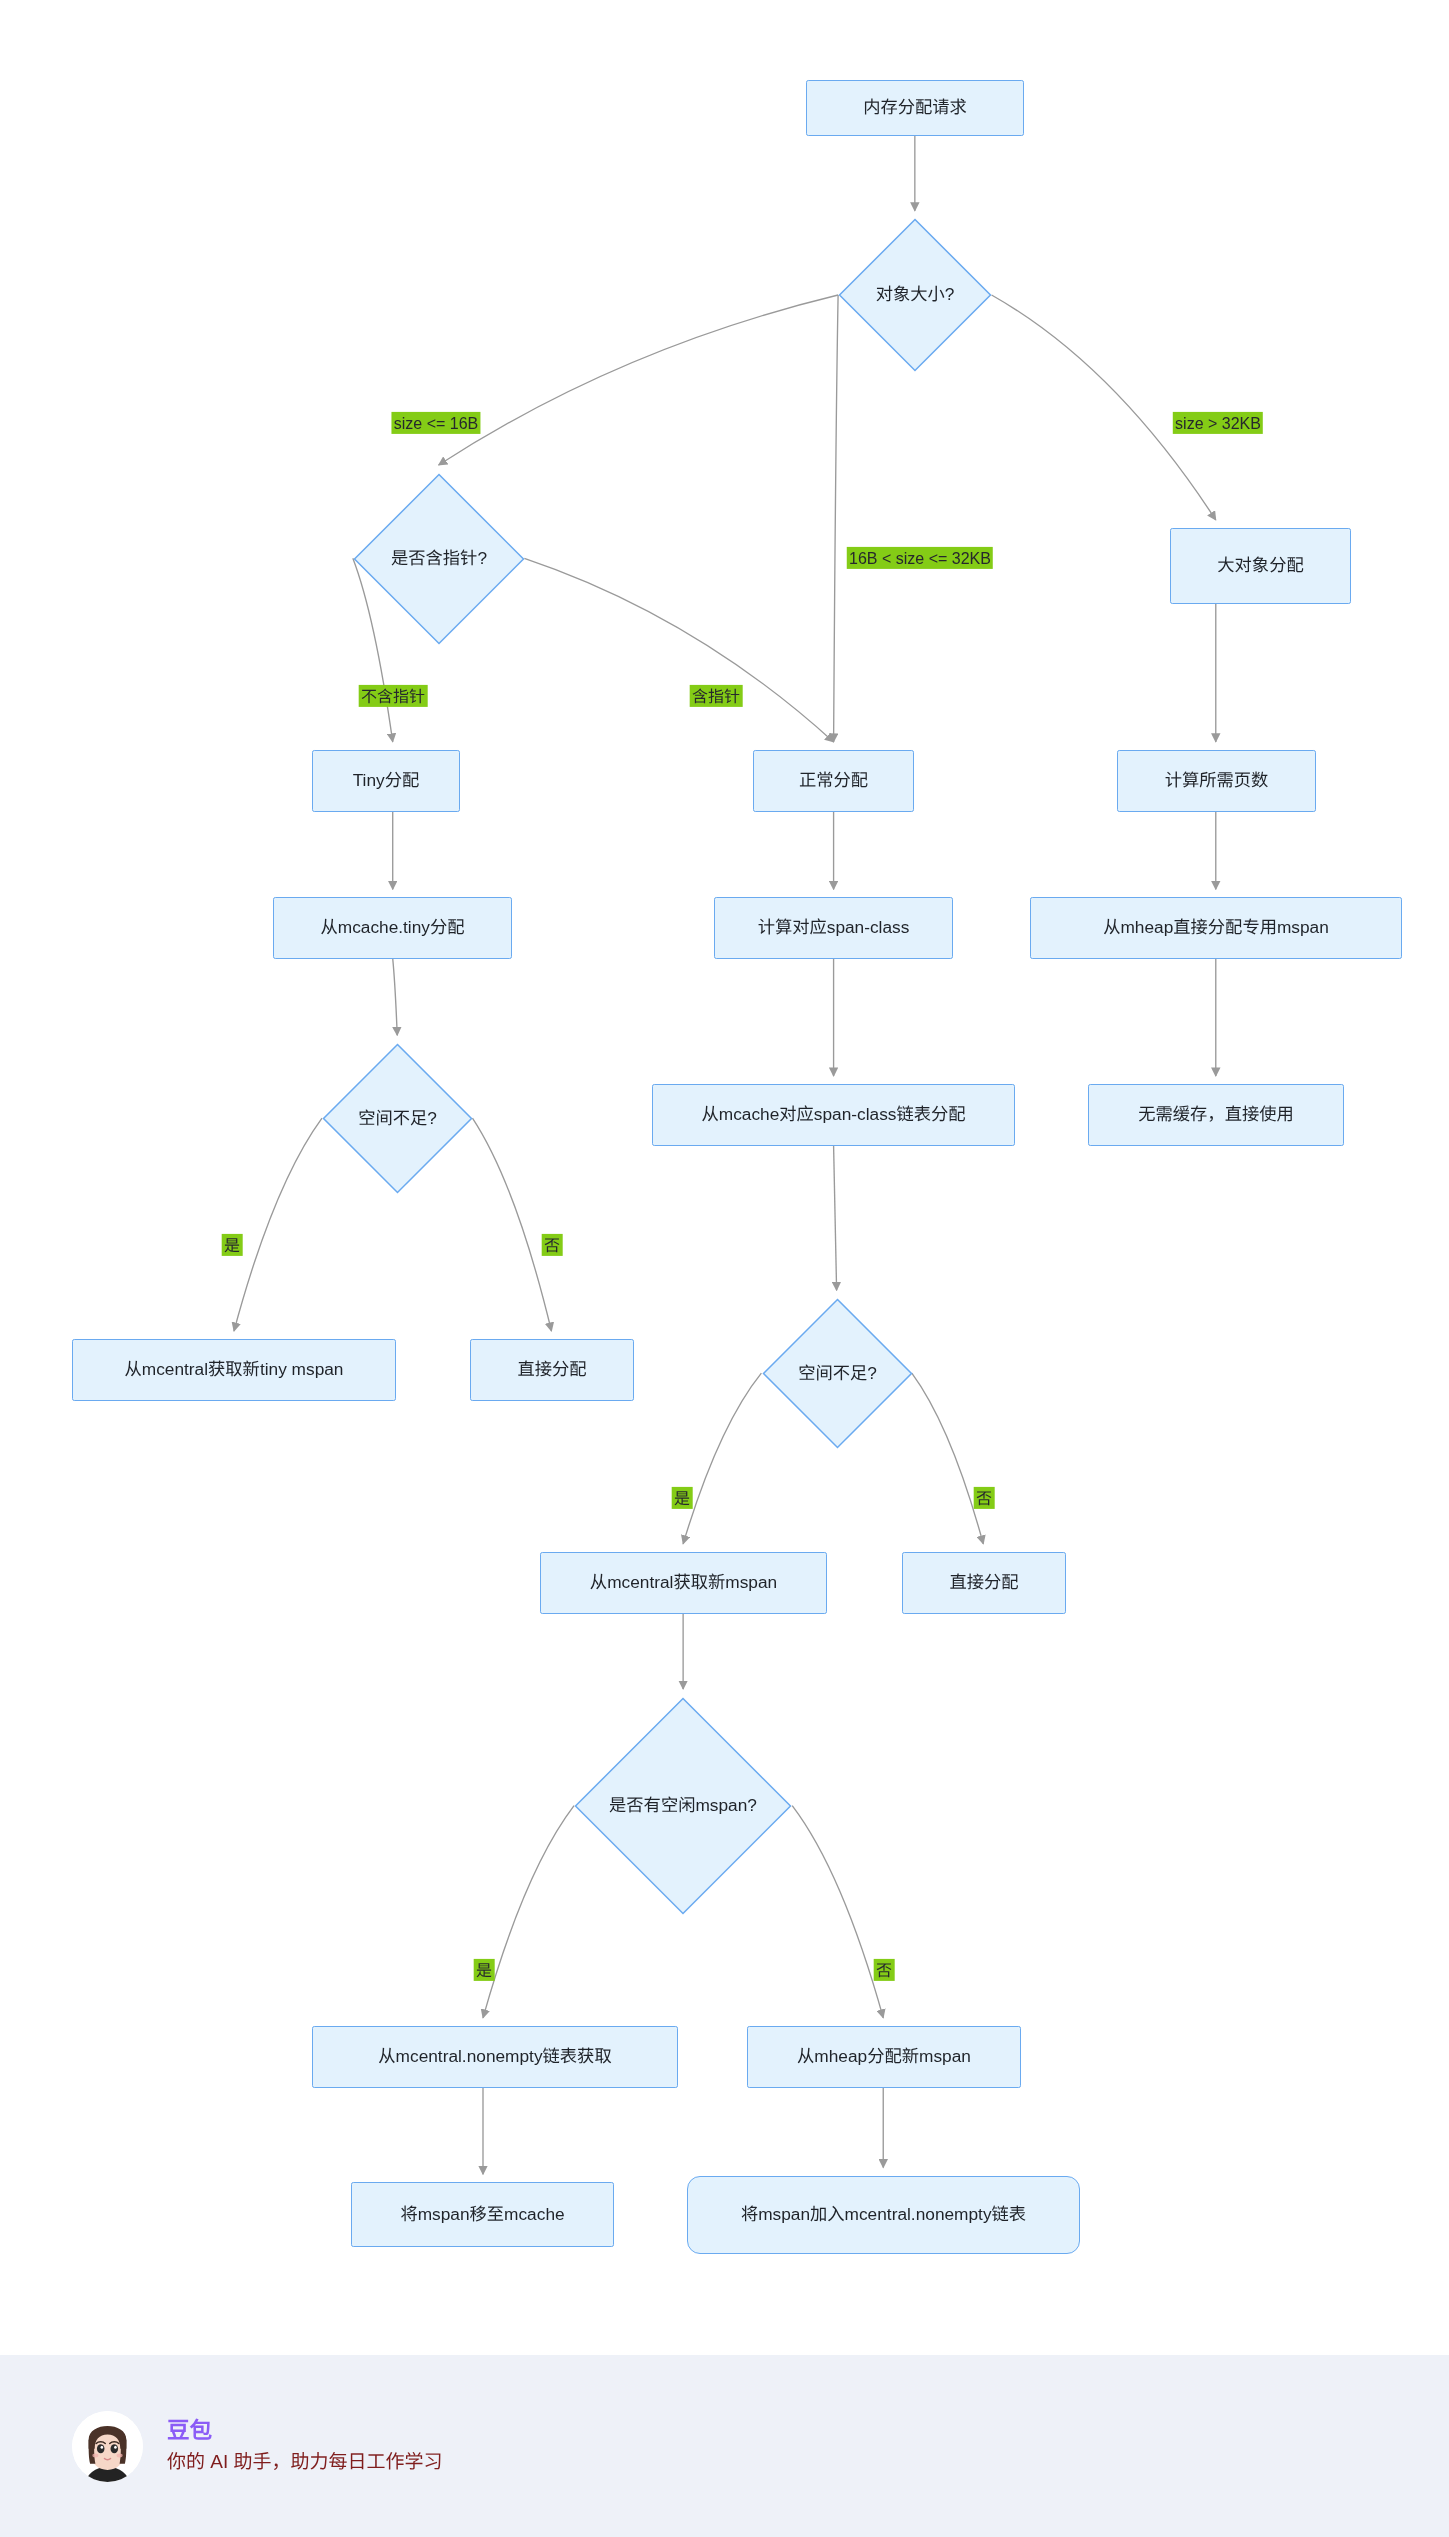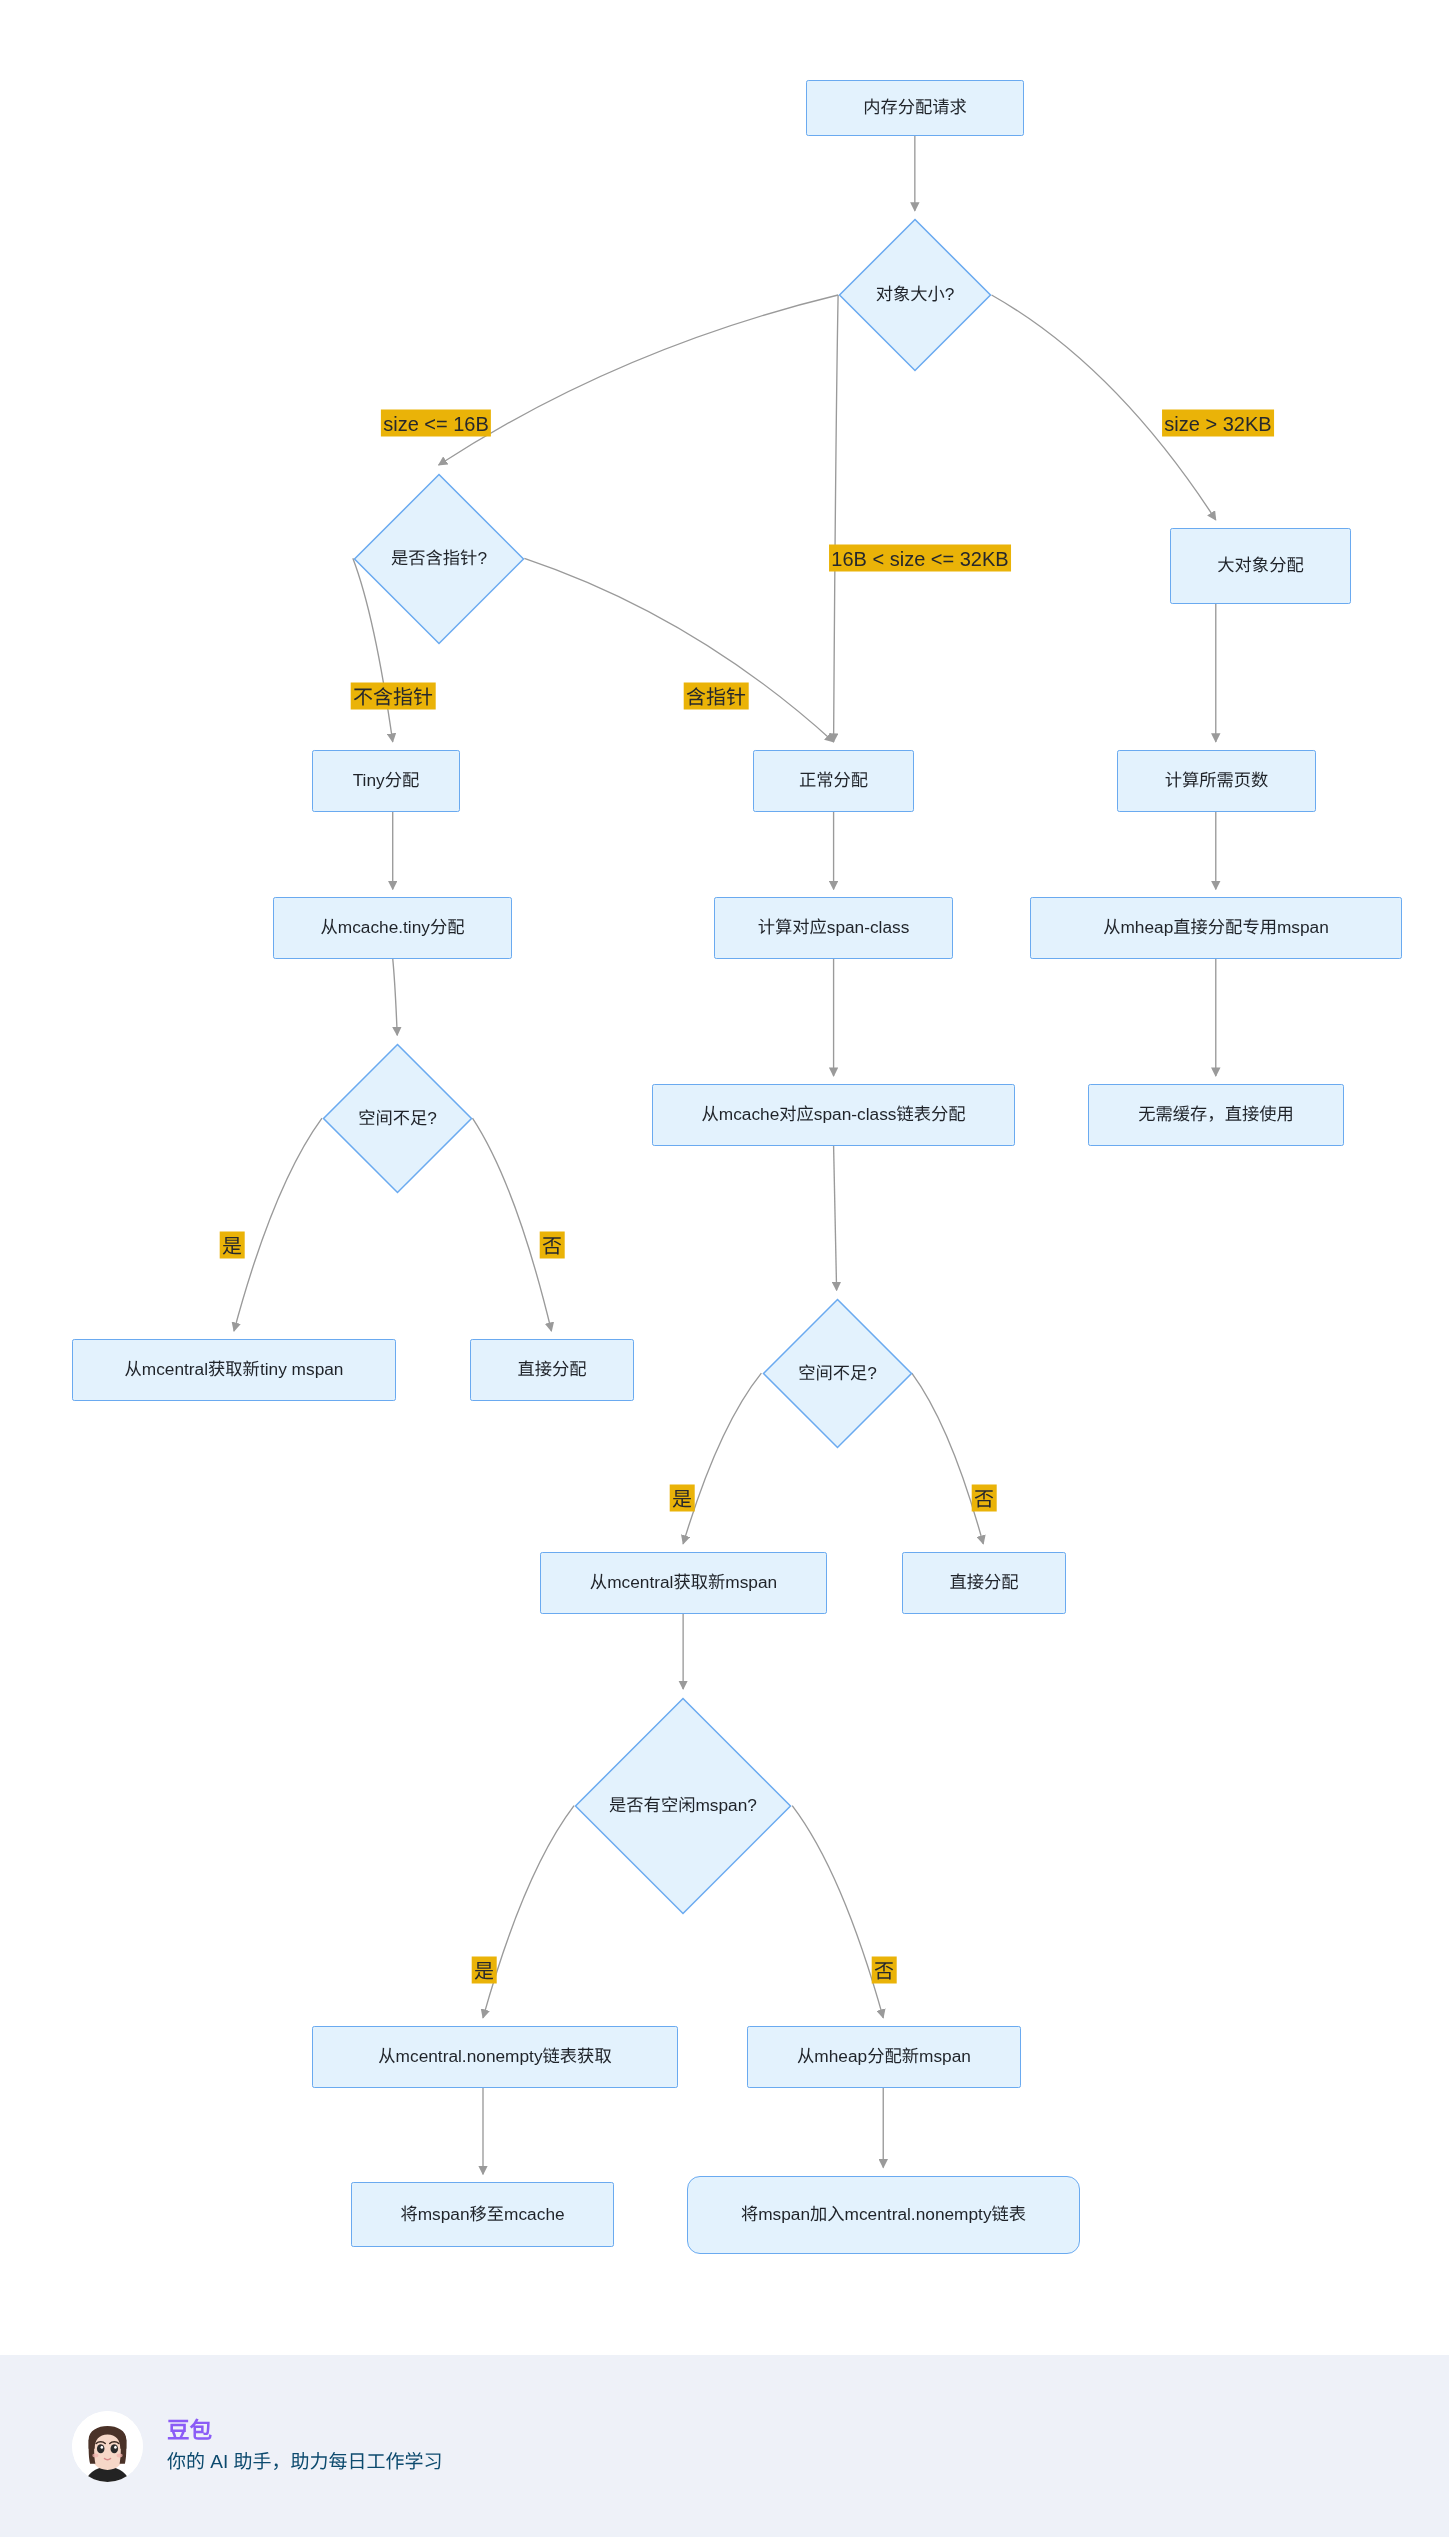--- a/index.html
+++ b/index.html
@@ -66,23 +66,23 @@
     height: 100%;
   }
   .diamond-label {
     position: relative;
     z-index: 2;
     padding: 0 4.5px;
     white-space: nowrap;
   }
   .edge-label {
     position: absolute;
-    background: #eab308;
+    background: #84cc16;
     color: #26282c;
-    font-size: 20px;
+    font-size: 16px;
     line-height: 1.2;
     padding: 1.5px 2.3px;
     white-space: nowrap;
     transform: translate(-50%, -50%);
     z-index: 5;
   }
   
   #footer {
     position: absolute;
     left: 0;
@@ -111,21 +111,21 @@
     justify-content: center;
   }
   .brand-name {
     font-size: 22.6px;
     font-weight: bold;
     color: #8b5cf6;
     line-height: 1.3;
   }
   .brand-tagline {
     font-size: 19px;
-    color: #0c4a6e;
+    color: #7f1d1d;
     line-height: 1.5;
     margin-top: 3px;
   }
 </style>
 </head>
 <body>
 
 <div id="page">
 
   <div id="canvas">

